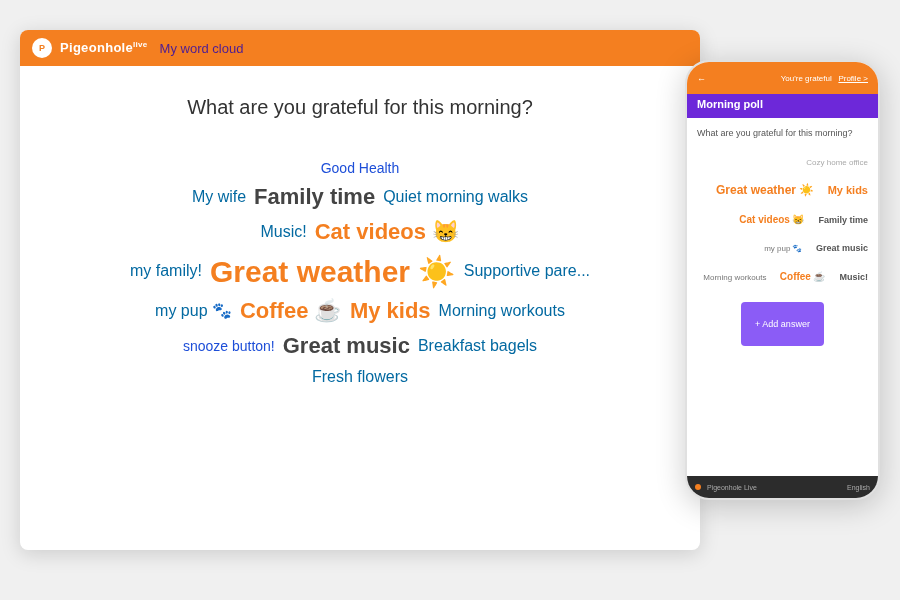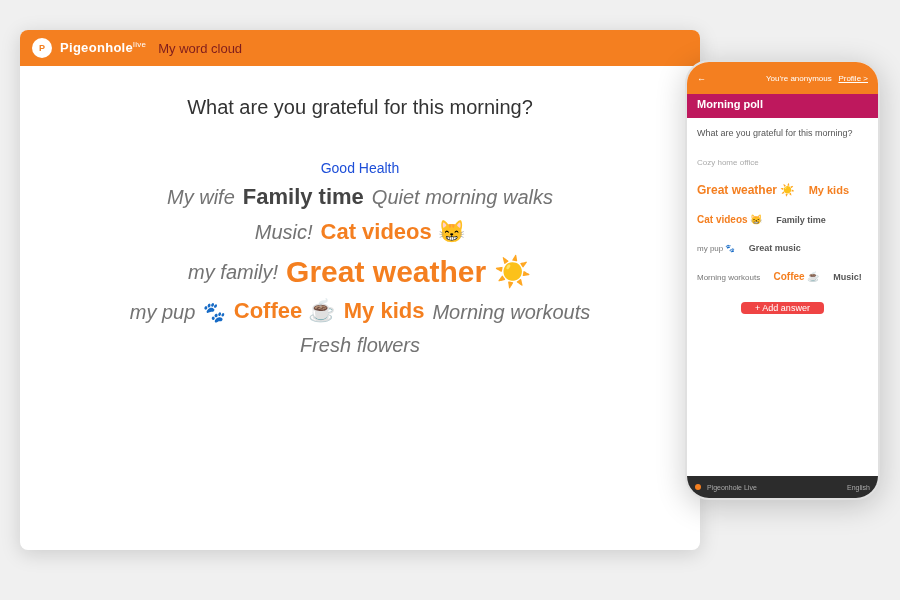--- a/index.html
+++ b/index.html
@@ -63,21 +63,21 @@
       color: #fff;
       font-size: 13px;
       font-weight: 600;
       letter-spacing: 0.3px;
     }
 
     .live-badge {
       color: #fff;
       font-size: 8px;
       vertical-align: super;
-      font-weight: normal;
+      font-weight: bold;
     }
 
     .desktop-content {
       padding: 30px 40px;
       height: calc(100% - 36px);
     }
 
     .question {
       text-align: center;
       font-size: 20px;
@@ -100,21 +100,21 @@
       gap: 8px;
       justify-content: center;
       flex-wrap: wrap;
     }
 
     .word {
       line-height: 1.3;
     }
 
     .w-small { font-size: 14px; color: #1d4ed8; }
-    .w-medium { font-size: 20px; color: #737373; font-style: italic; }
+    .w-medium { font-size: 16px; color: #0369a1; }
     .w-large { font-size: 22px; color: #444; font-weight: 600; }
     .w-xlarge { font-size: 30px; color: #F47F20; font-weight: 700; }
     .w-orange-large { font-size: 22px; color: #F47F20; font-weight: 700; }
 
     
     .mobile-mockup {
       position: absolute;
       right: 0;
       top: 30px;
       width: 195px;
@@ -132,21 +132,21 @@
       height: 32px;
       display: flex;
       align-items: center;
       justify-content: space-between;
       padding: 0 10px;
       font-size: 9px;
       color: #fff;
     }
 
     .mobile-header {
-      background: #be185d;
+      background: #6d28d9;
       padding: 4px 10px 8px;
       color: #fff;
     }
 
     .mobile-poll-title {
       font-size: 11px;
       font-weight: 600;
     }
 
     .mobile-content {
@@ -156,35 +156,35 @@
     }
 
     .mobile-question {
       font-size: 9px;
       color: #555;
       margin-bottom: 8px;
       font-weight: 500;
     }
 
     .mobile-word-cloud {
-      text-align: left;
+      text-align: right;
       line-height: 1.8;
     }
 
     .mw-gray { font-size: 8px; color: #aaa; }
     .mw-orange { font-size: 10px; color: #F47F20; font-weight: 700; }
     .mw-dark { font-size: 9px; color: #555; font-weight: 600; }
     .mw-normal { font-size: 8px; color: #777; }
 
     .mobile-add-btn {
-      background: #ef4444;
+      background: #8b5cf6;
       color: #fff;
       border: none;
       border-radius: 4px;
-      padding: 1px 14px;
+      padding: 17px 14px;
       font-size: 9px;
       margin: 12px auto;
       display: block;
       cursor: pointer;
       font-weight: 500;
     }
 
     .mobile-footer {
       position: absolute;
       bottom: 0;
@@ -213,21 +213,21 @@
 <body>
 
 <div class="scene">
 
   <div class="desktop-mockup">
     <div class="desktop-header">
       <div class="logo-circle">P</div>
       <span class="app-title">
         <span>Pigeonhole</span><sup class="live-badge">live</sup>
       </span>
-      <span style="color:#7f1d1d; font-size:13px; margin-left:4px;">My word cloud</span>
+      <span style="color:#4c1d95; font-size:13px; margin-left:4px;">My word cloud</span>
     </div>
 
     <div class="desktop-content">
       <div class="question">What are you grateful for this morning?</div>
 
       <div class="word-cloud">
 
         <div class="word-row">
           <span class="word w-small">Good Health</span>
         </div>
@@ -239,43 +239,49 @@
         </div>
 
         <div class="word-row">
           <span class="word w-medium">Music!</span>
           <span class="word w-orange-large">Cat videos 😸</span>
         </div>
 
         <div class="word-row">
           <span class="word w-medium">my family!</span>
           <span class="word w-xlarge">Great weather ☀️</span>
+          <span class="word w-medium">Supportive pare...</span>
         </div>
 
         <div class="word-row">
           <span class="word w-medium">my pup 🐾</span>
           <span class="word w-orange-large">Coffee ☕</span>
           <span class="word w-orange-large">My kids</span>
           <span class="word w-medium">Morning workouts</span>
         </div>
 
+        <div class="word-row">
+          <span class="word w-small">snooze button!</span>
+          <span class="word w-large">Great music</span>
+          <span class="word w-medium">Breakfast bagels</span>
+        </div>
 
         <div class="word-row">
           <span class="word w-medium">Fresh flowers</span>
         </div>
       </div>
     </div>
   </div>
 
   <div class="mobile-mockup">
 
     <div class="mobile-status-bar">
       <span>←</span>
       <span style="font-size:8px;">
-        <span>You're anonymous</span>
+        <span>You're grateful</span>
         &nbsp;
         <span style="text-decoration:underline; cursor:pointer;text-align:right;">Profile &gt;</span>
       </span>
     </div>
 
     <div class="mobile-header">
       <div class="mobile-poll-title">Morning poll</div>
     </div>
 
     <div class="mobile-content">

